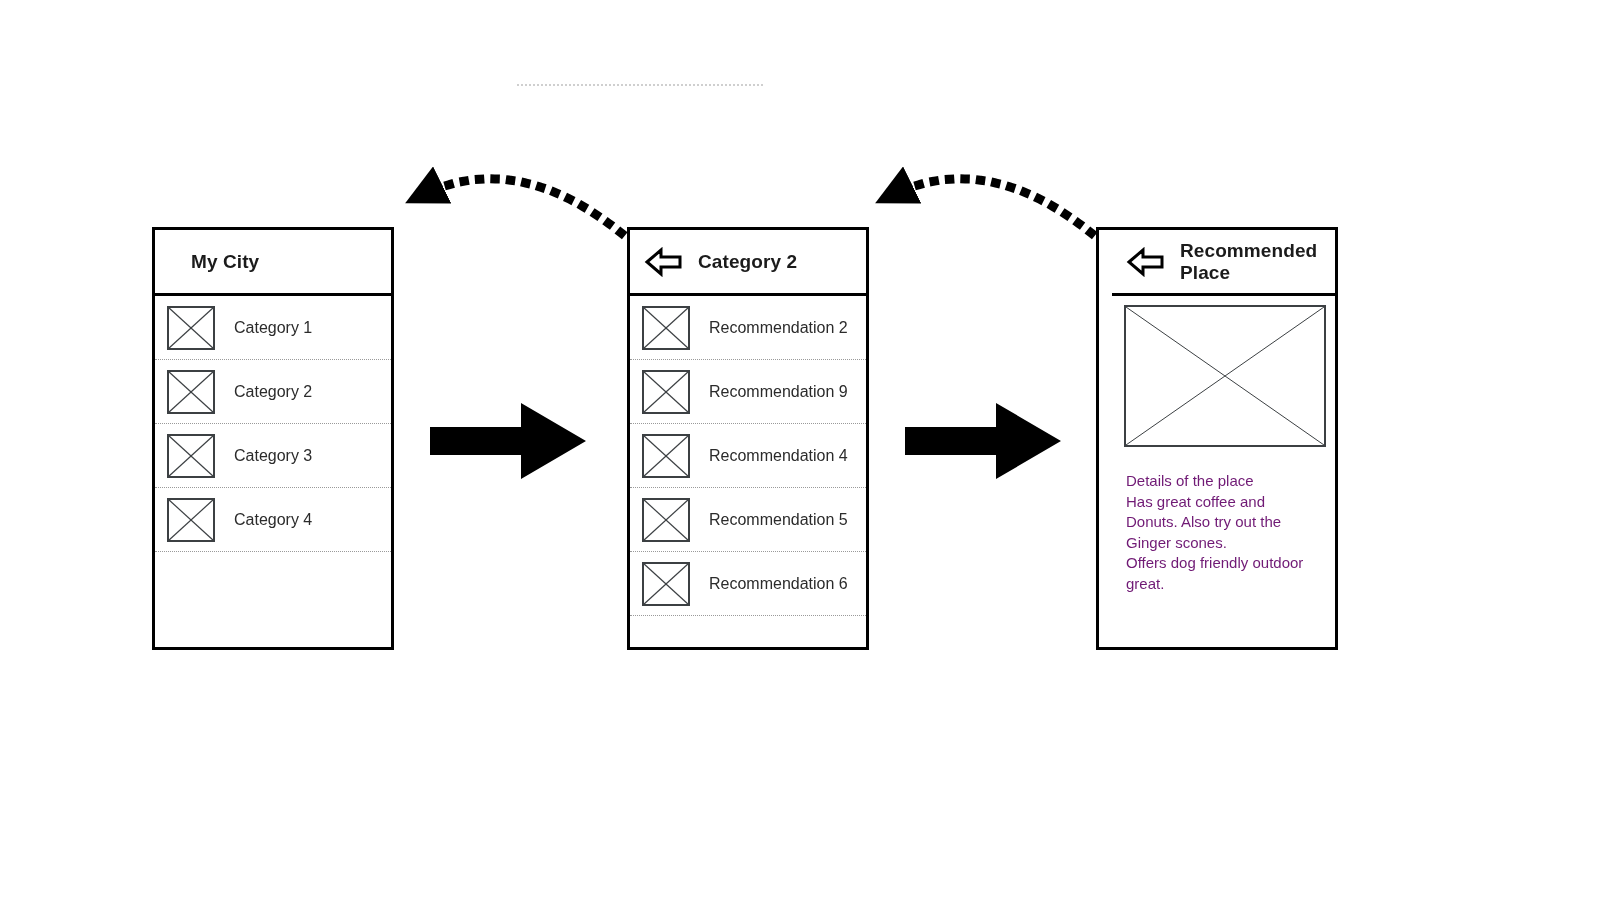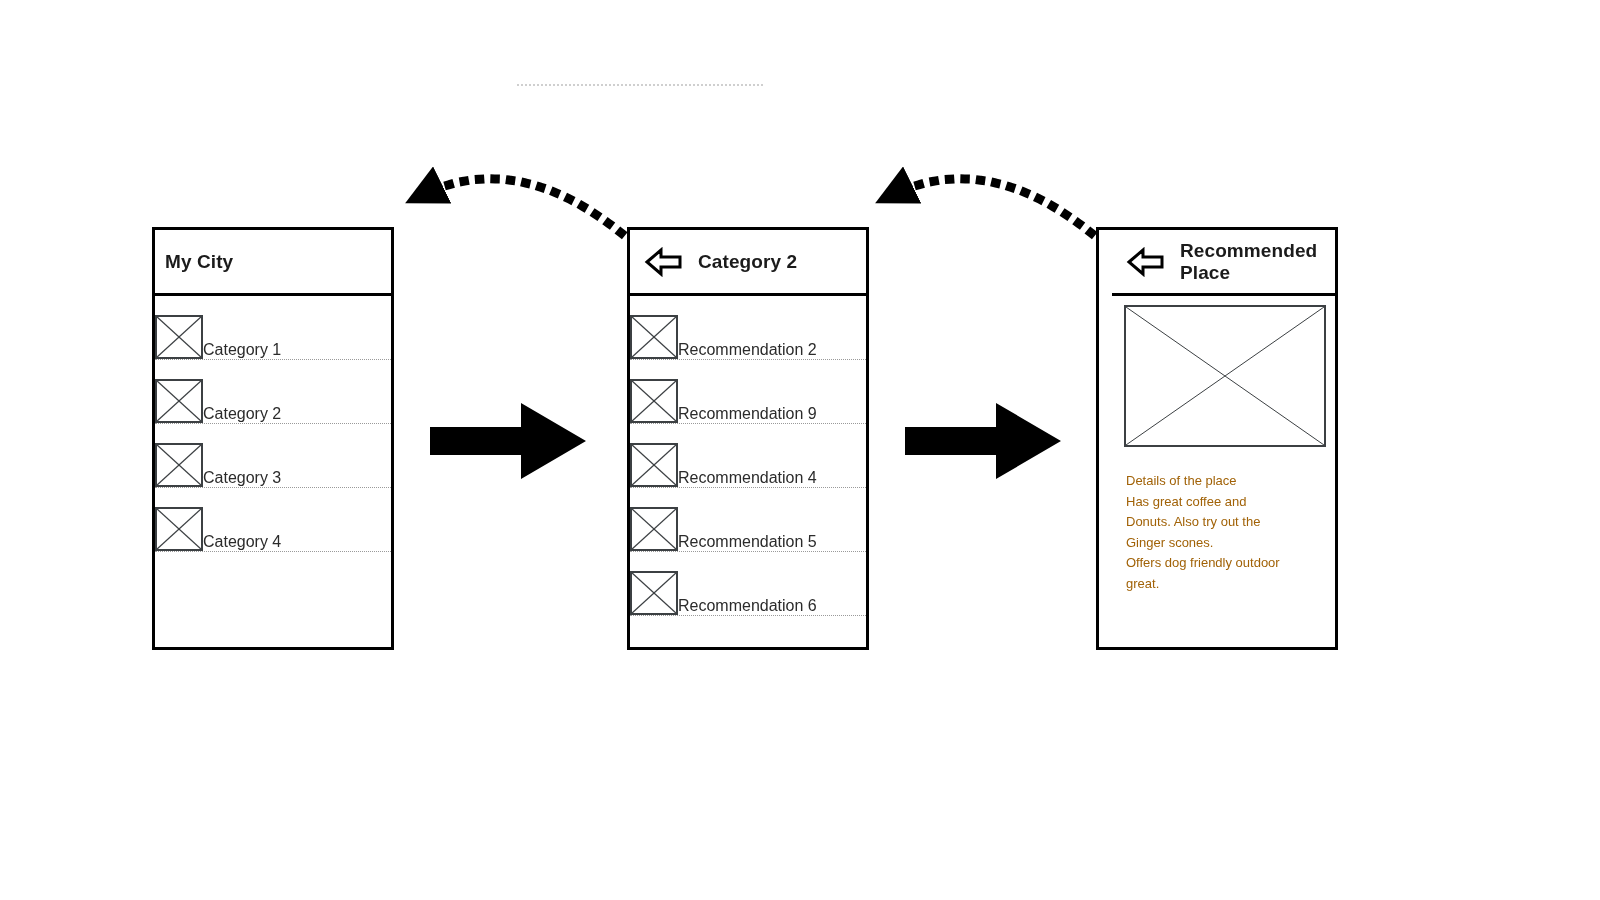--- a/index.html
+++ b/index.html
@@ -17,42 +17,42 @@
     position:absolute;top:227px;width:242px;height:423px;
     border:3px solid #000;background:#fff;box-sizing:border-box;overflow:hidden;
   }
   .panel-1{left:152px;}
   .panel-2{left:627px;}
   .panel-3{left:1096px;padding-left:13px;}
   .panel-header{
     height:66px;border-bottom:3px solid #000;box-sizing:border-box;
     display:flex;align-items:center;gap:14px;padding:0 8px 0 14px;
   }
-  .panel-1 .panel-header{padding-left:10px;}
+  .panel-1 .panel-header{padding-left:36px;}
   .panel-title{
     font-size:19px;font-weight:bold;color:#1b1b1b;line-height:1.15;
     letter-spacing:.1px;
   }
   .back-btn{display:inline-flex;flex:0 0 auto;align-items:center;}
   .back-btn svg{display:block;}
   
   .row{
     height:64px;box-sizing:border-box;border-bottom:1px dotted #9a9a9a;
-    display:flex;align-items:flex-end;padding-left:0;
+    display:flex;align-items:center;gap:19px;padding-left:12px;
   }
   .thumb{flex:0 0 auto;display:inline-flex;}
   .row-label{font-size:16px;color:#2b2b2b;white-space:nowrap;}
   
   .hero{
     margin:9px 9px 0 12px;height:142px;border:2px solid #3c4043;
     box-sizing:border-box;position:relative;
   }
   .hero svg{position:absolute;left:0;top:0;width:100%;height:100%;}
   .details{
-    margin:24px 10px 0 14px;font-size:13px;line-height:20.5px;color:#a16207;
+    margin:24px 10px 0 14px;font-size:15px;line-height:20.5px;color:#701a75;
   }
   
   .fwd-arrow{position:absolute;top:399px;width:156px;height:84px;}
   .fwd-1{left:430px;}
   .fwd-2{left:905px;}
   .back-arrow-curve{position:absolute;top:158px;width:244px;height:100px;}
   .bk-1{left:396px;}
   .bk-2{left:866px;}
 </style>
 </head>

